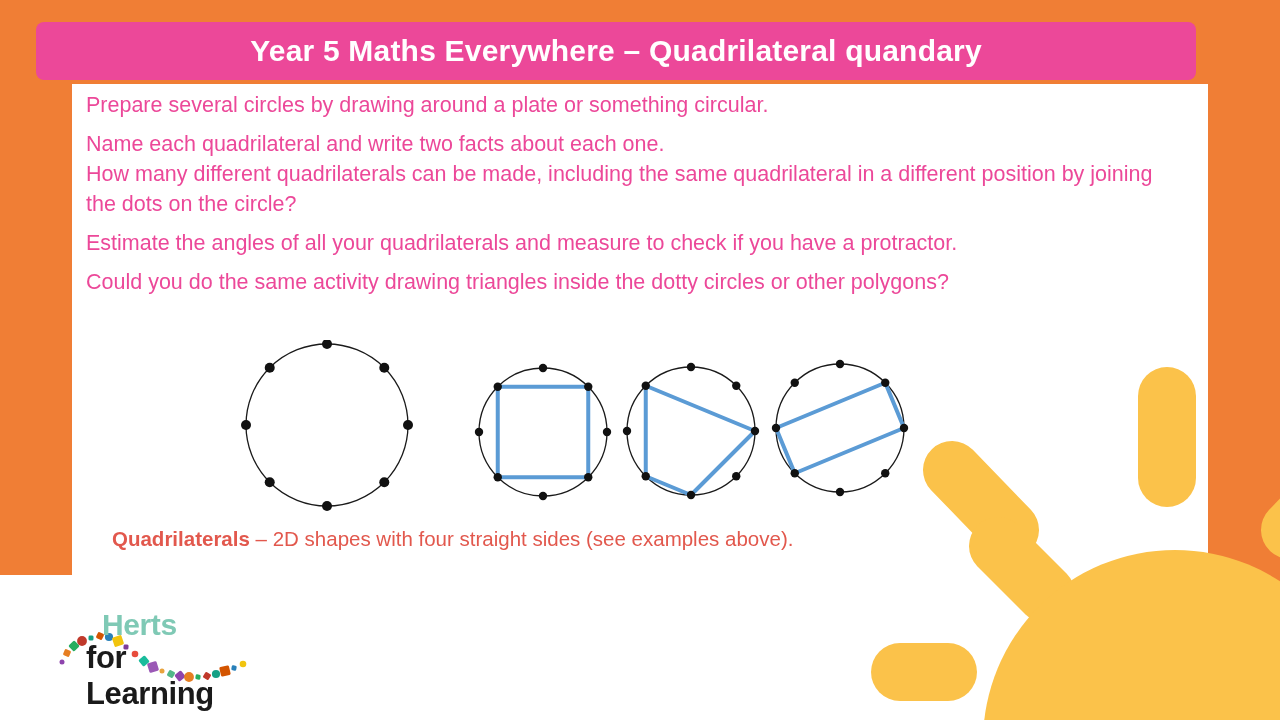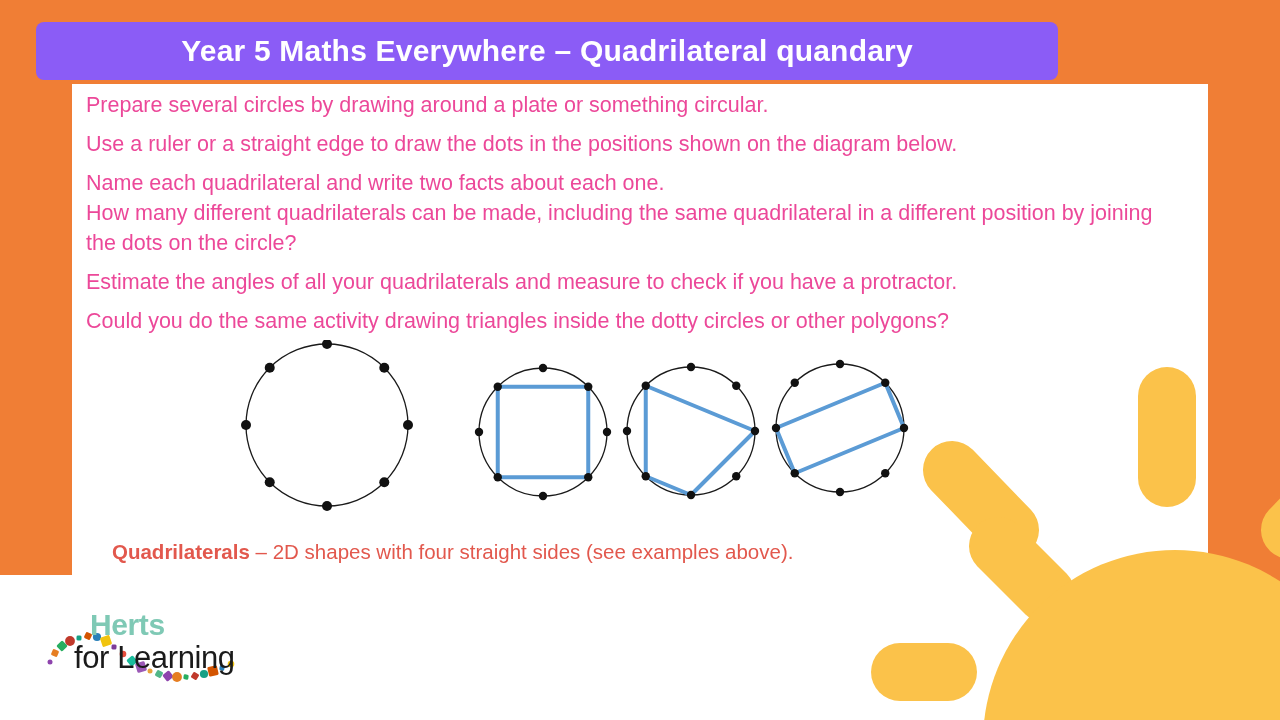--- a/index.html
+++ b/index.html
@@ -45,22 +45,22 @@
     position: absolute;
     left: 72px; top: 84px;
     width: 1136px; height: 636px;
     background: #ffffff;
   }
 
   
   .title-banner {
     position: absolute;
     left: 36px; top: 22px;
-    width: 1022px; height: 58px;
-    background: #8b5cf6;
+    width: 1160px; height: 58px;
+    background: #ec4899;
     border-radius: 8px;
     display: flex;
     align-items: center;
     justify-content: center;
     z-index: 6;
   }
   .title-text {
     color: #ffffff;
     font-size: 30px;
     font-weight: bold;
@@ -89,21 +89,21 @@
     position: absolute;
     left: 86px; top: 340px;
     width: 1100px; height: 175px;
     z-index: 5;
   }
   .circles svg { display: block; }
 
   
   .definitions {
     position: absolute;
-    left: 112px; top: 538px;
+    left: 112px; top: 525px;
     z-index: 5;
   }
   .def-line {
     color: #E2584D;
     font-size: 20.5px;
     line-height: 27px;
     white-space: nowrap;
   }
   .def-term { font-weight: bold; }
 
@@ -112,38 +112,38 @@
     position: absolute;
     left: 0; top: 0;
     width: 1280px; height: 720px;
     z-index: 4;
     pointer-events: none;
   }
 
   
   .logo {
     position: absolute;
-    left: 28px; top: 600px;
+    left: 40px; top: 600px;
     width: 215px; height: 100px;
     z-index: 7;
   }
   .logo-herts {
     position: absolute;
     left: 62px; top: 8px;
     color: #7FC9B5;
     font-size: 30px;
     font-weight: bold;
     letter-spacing: -0.4px;
   }
   .logo-forlearning {
     position: absolute;
     left: 46px; top: 40px;
     color: #1A1A1A;
     font-size: 31px;
-    font-weight: normal;
+    font-weight: bold;
     letter-spacing: -0.4px;
   }
   .logo-swoosh {
     position: absolute;
     left: 0; top: 0;
     width: 215px; height: 100px;
   }
 </style>
 </head>
 <body>
@@ -166,21 +166,20 @@
         <circle cx="1175" cy="742" r="192" fill="#FBC24A"></circle>
       </g>
   </svg>
 
   <div class="title-banner">
     <div class="title-text">Year 5 Maths Everywhere – Quadrilateral quandary</div>
   </div>
 
   <div class="body-text">
     <div class="para">Prepare several circles by drawing around a plate or something circular.</div>
-    <div class="para">Use a ruler or a straight edge to draw the dots in the positions shown on the diagram below.</div>
     <div class="para tight">Name each quadrilateral and write two facts about each one.</div>
     <div class="para">How many different quadrilaterals can be made, including the same quadrilateral in a different position by joining the dots on the circle?</div>
     <div class="para lastblock">Estimate the angles of all your quadrilaterals and measure to check if you have a protractor.</div>
     <div class="para">Could you do the same activity drawing triangles inside the dotty circles or other polygons?</div>
   </div>
 
   <div class="circles">
     <svg width="1100" height="175" viewBox="0 0 1100 175">
       <g id="diagram-group">
           <circle cx="241" cy="85" r="81" fill="none" stroke="#1A1A1A" stroke-width="1.3"></circle>

